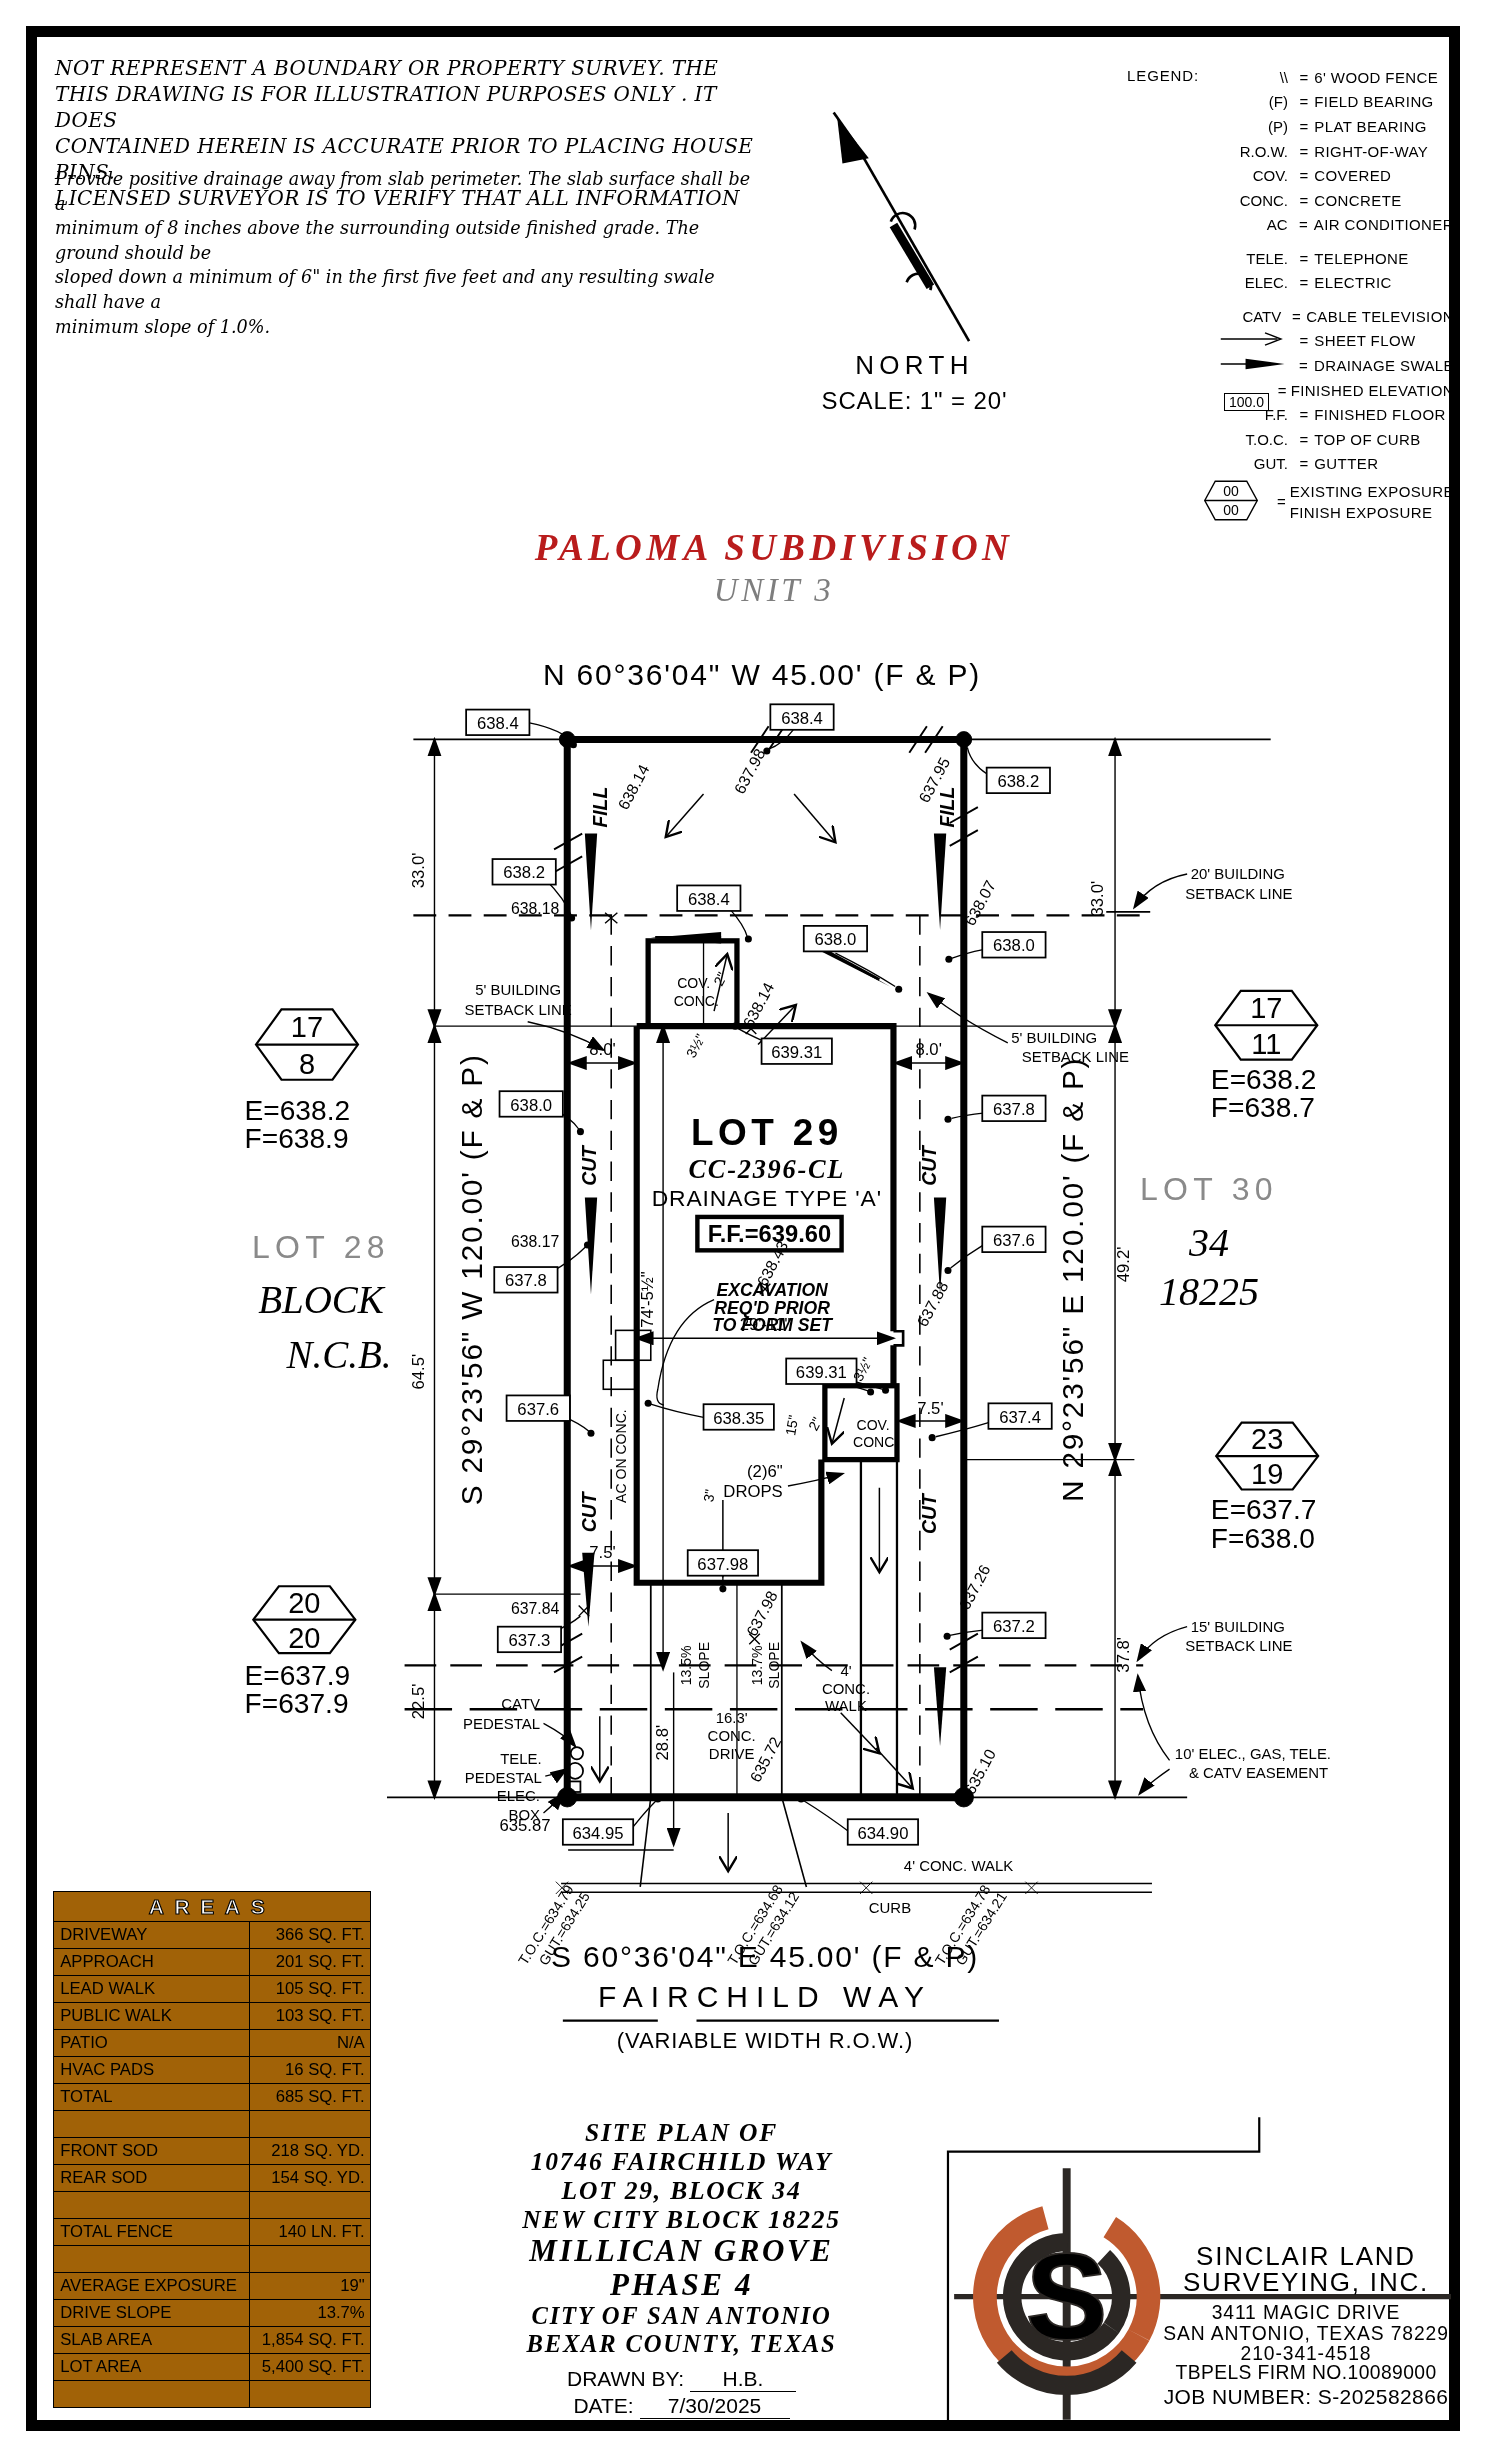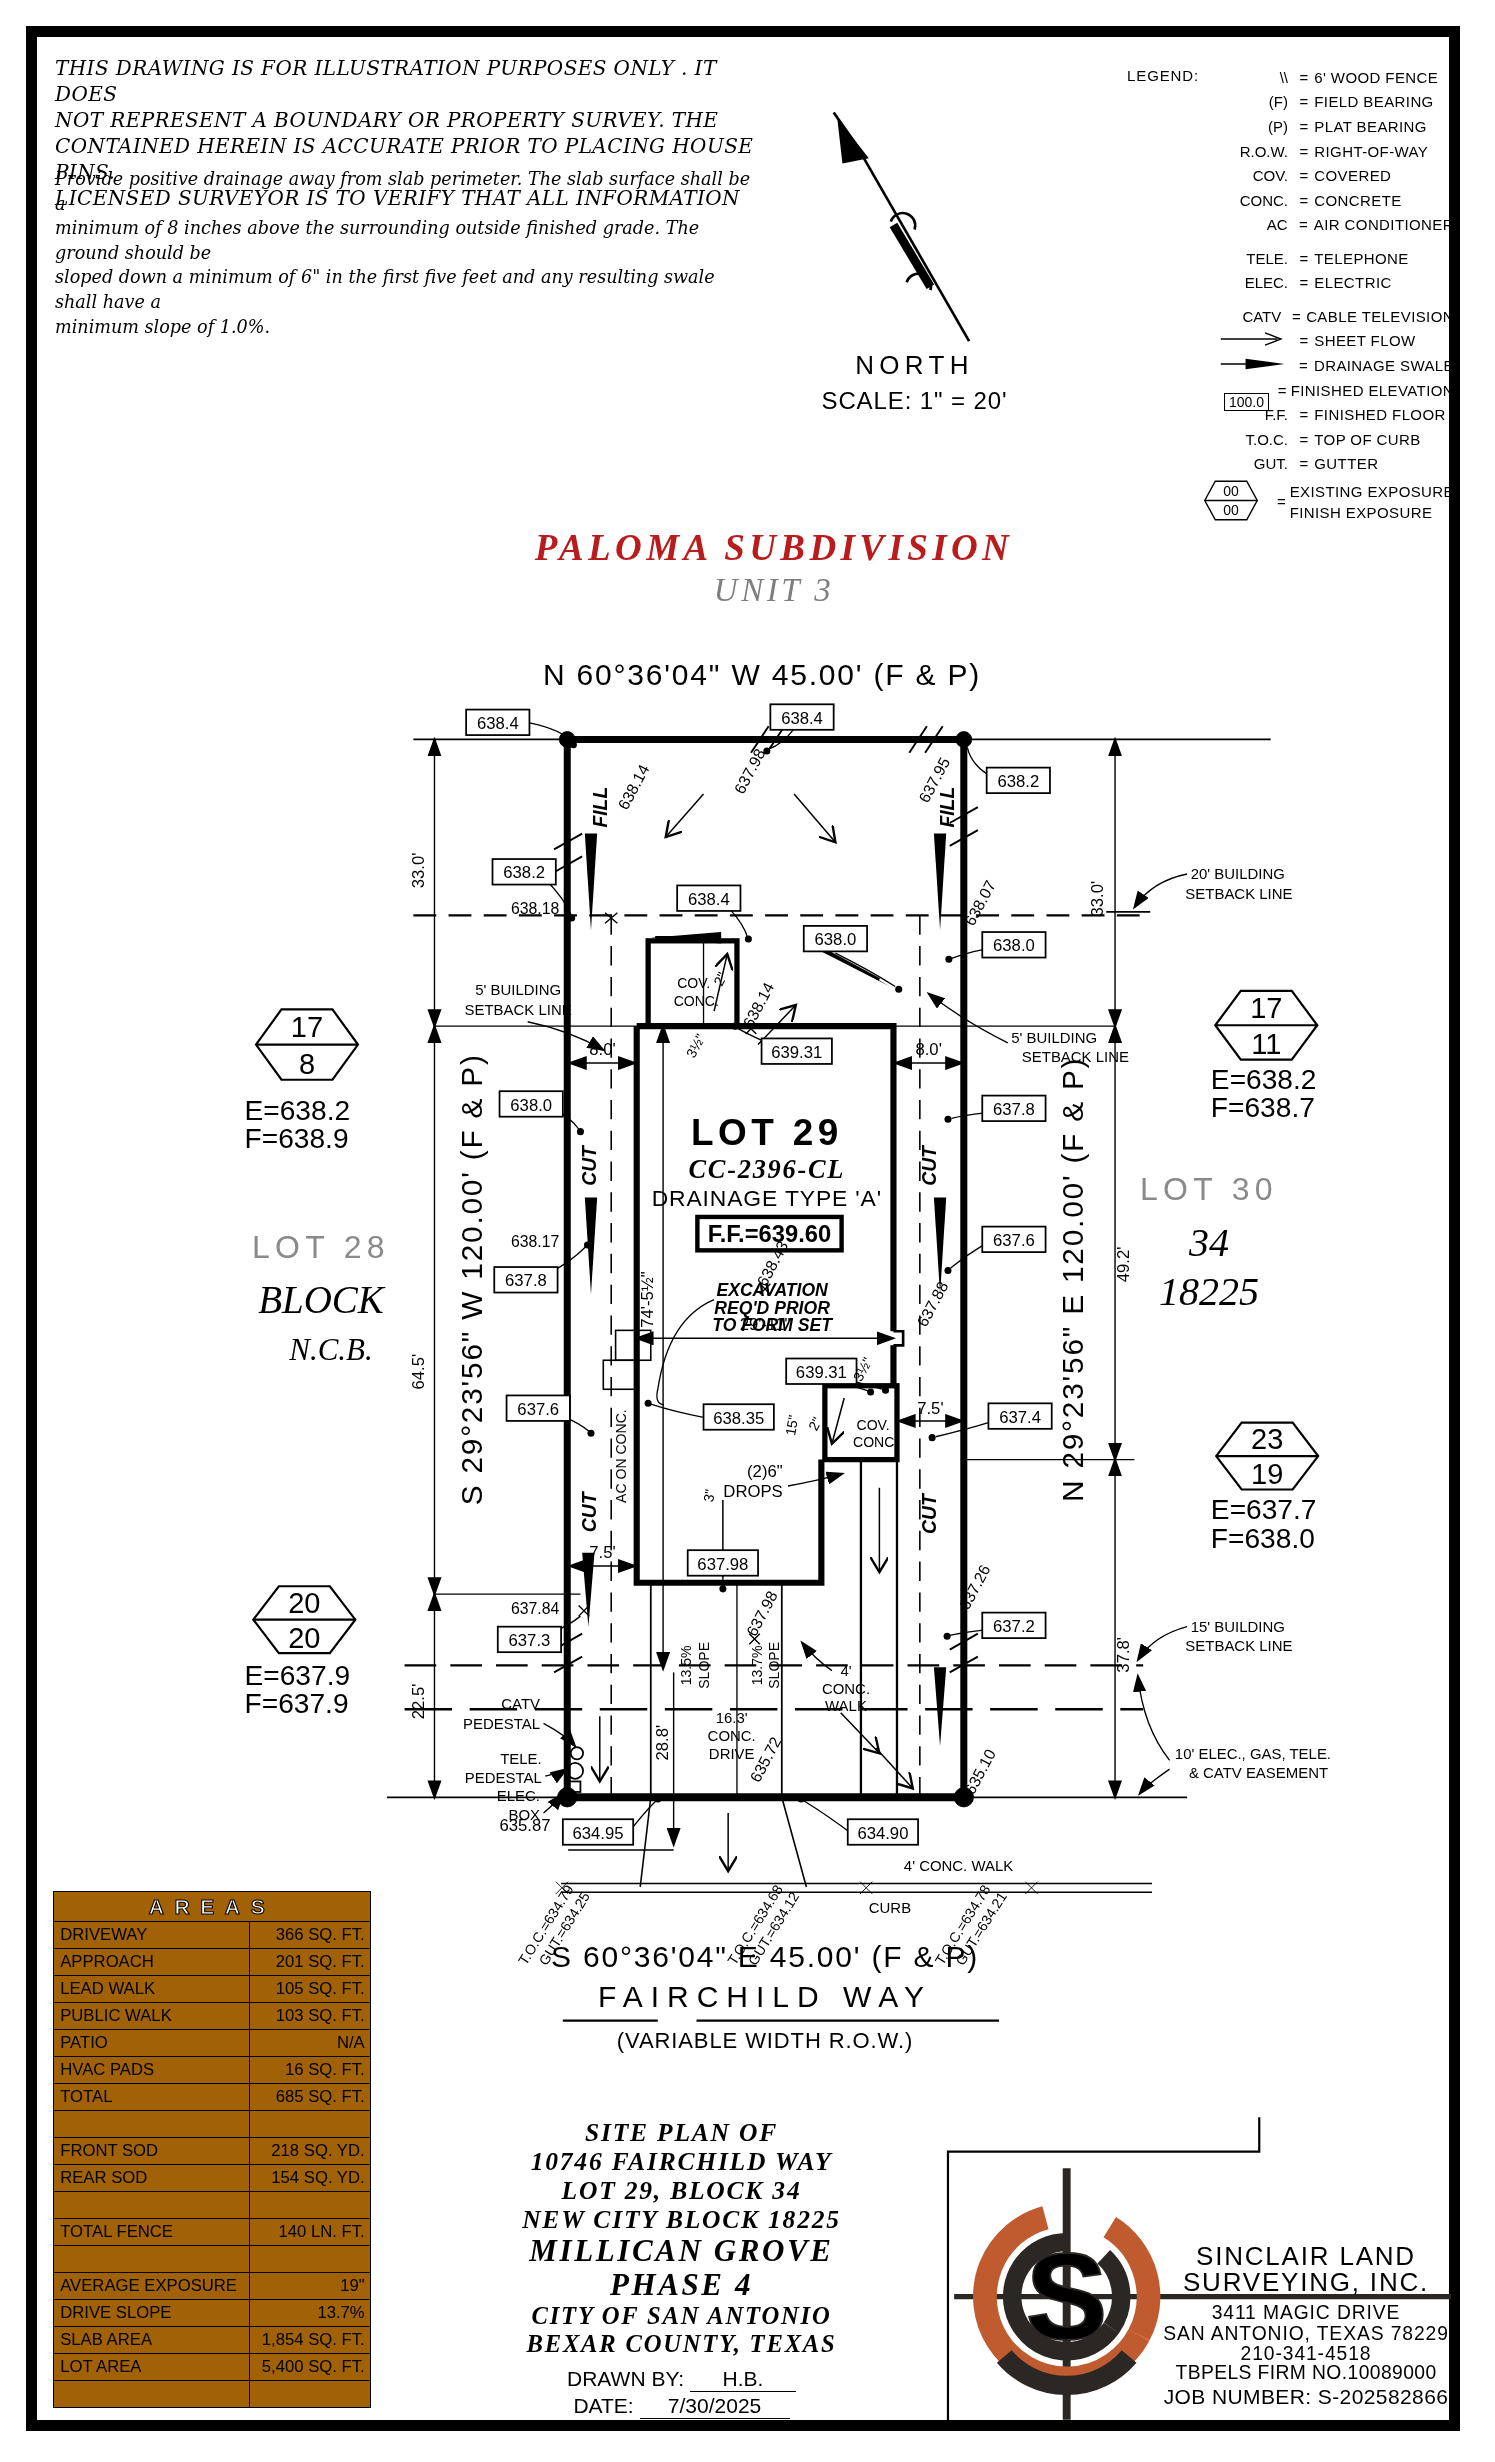--- a/index.html
+++ b/index.html
@@ -26,21 +26,21 @@
   .volline{left:510px;top:614px;width:528px;font-size:24px;letter-spacing:0.9px;}
   .brgtop{left:410px;top:658px;width:704px;font-size:30px;letter-spacing:1.8px;}
   .brgbot{left:413px;top:1940px;width:704px;font-size:30px;letter-spacing:1.8px;}
   .fairchild{left:501px;top:1980px;width:528px;font-size:30px;letter-spacing:8px;}
   .varrow{left:501px;top:2028px;width:528px;font-size:22px;letter-spacing:0.9px;}
   .northlbl{left:818px;top:350px;width:193px;font-size:26px;letter-spacing:5.3px;}
   .scalelbl{left:774px;top:387px;width:281px;font-size:24px;letter-spacing:0.9px;}
   
   .lot28{left:211px;top:1229px;width:220px;font-size:32px;letter-spacing:5.3px;color:#8a8a8a;text-align:center;}
   .blocktxt{left:211px;top:1277px;width:220px;font-family:"Liberation Serif",serif;font-style:italic;font-size:39px;}
-  .ncbtxt{left:221px;top:1332px;width:220px;font-family:"Liberation Serif",serif;font-style:italic;font-size:31px;}
+  .ncbtxt{left:229px;top:1332px;width:220px;font-family:"Liberation Serif",serif;font-style:italic;font-size:39px;}
   .lot30{left:1099px;top:1171px;width:220px;font-size:32px;letter-spacing:5.3px;color:#8a8a8a;}
   .b34{left:1099px;top:1219px;width:220px;font-family:"Liberation Serif",serif;font-style:italic;font-size:40px;}
   .b18225{left:1099px;top:1268px;width:220px;font-family:"Liberation Serif",serif;font-style:italic;font-size:40px;}
   
   .areas{left:53px;top:1891px;width:318px;border:1.8px solid #000;box-sizing:border-box;background:#a16207;}
   .ar-title{height:29px;line-height:29px;text-align:center;font-size:21px;letter-spacing:10.6px;border-bottom:1.8px solid #000;color:#fff;-webkit-text-stroke:1.1px #000;font-weight:bold;}
   .ar-row{display:flex;height:26px;line-height:25.5px;border-bottom:1.3px solid #000;font-size:16.7px;}
   .ar-row:last-child{border-bottom:none;}
   .ar-l{width:195px;padding-left:6.2px;box-sizing:border-box;white-space:nowrap;}
   .ar-v{flex:1;border-left:1.3px solid #000;text-align:right;padding-right:5.3px;white-space:nowrap;}
@@ -65,22 +65,22 @@
   .serif{font-family:"Liberation Serif",serif}
   .ebox-r{fill:#fff;stroke:#000;stroke-width:2px;}
 </style>
 </head>
 <body>
 
 <div class="sheet">
   <div class="border"></div>
 
   <div class="abs disc1">
+    <div>NOT REPRESENT A BOUNDARY OR PROPERTY SURVEY. THE</div>
     <div>THIS DRAWING IS FOR ILLUSTRATION PURPOSES ONLY . IT DOES</div>
-    <div>NOT REPRESENT A BOUNDARY OR PROPERTY SURVEY. THE</div>
     <div>CONTAINED HEREIN IS ACCURATE PRIOR TO PLACING HOUSE PINS.</div>
     <div>LICENSED SURVEYOR IS TO VERIFY THAT ALL INFORMATION</div>
   </div>
   <div class="abs disc2">
     <div>Provide positive drainage away from slab perimeter. The slab surface shall be a</div>
     <div>minimum of 8 inches above the surrounding outside finished grade. The ground should be</div>
     <div>sloped down a minimum of 6" in the first five feet and any resulting swale shall have a</div>
     <div>minimum slope of 1.0%.</div>
   </div>
 

